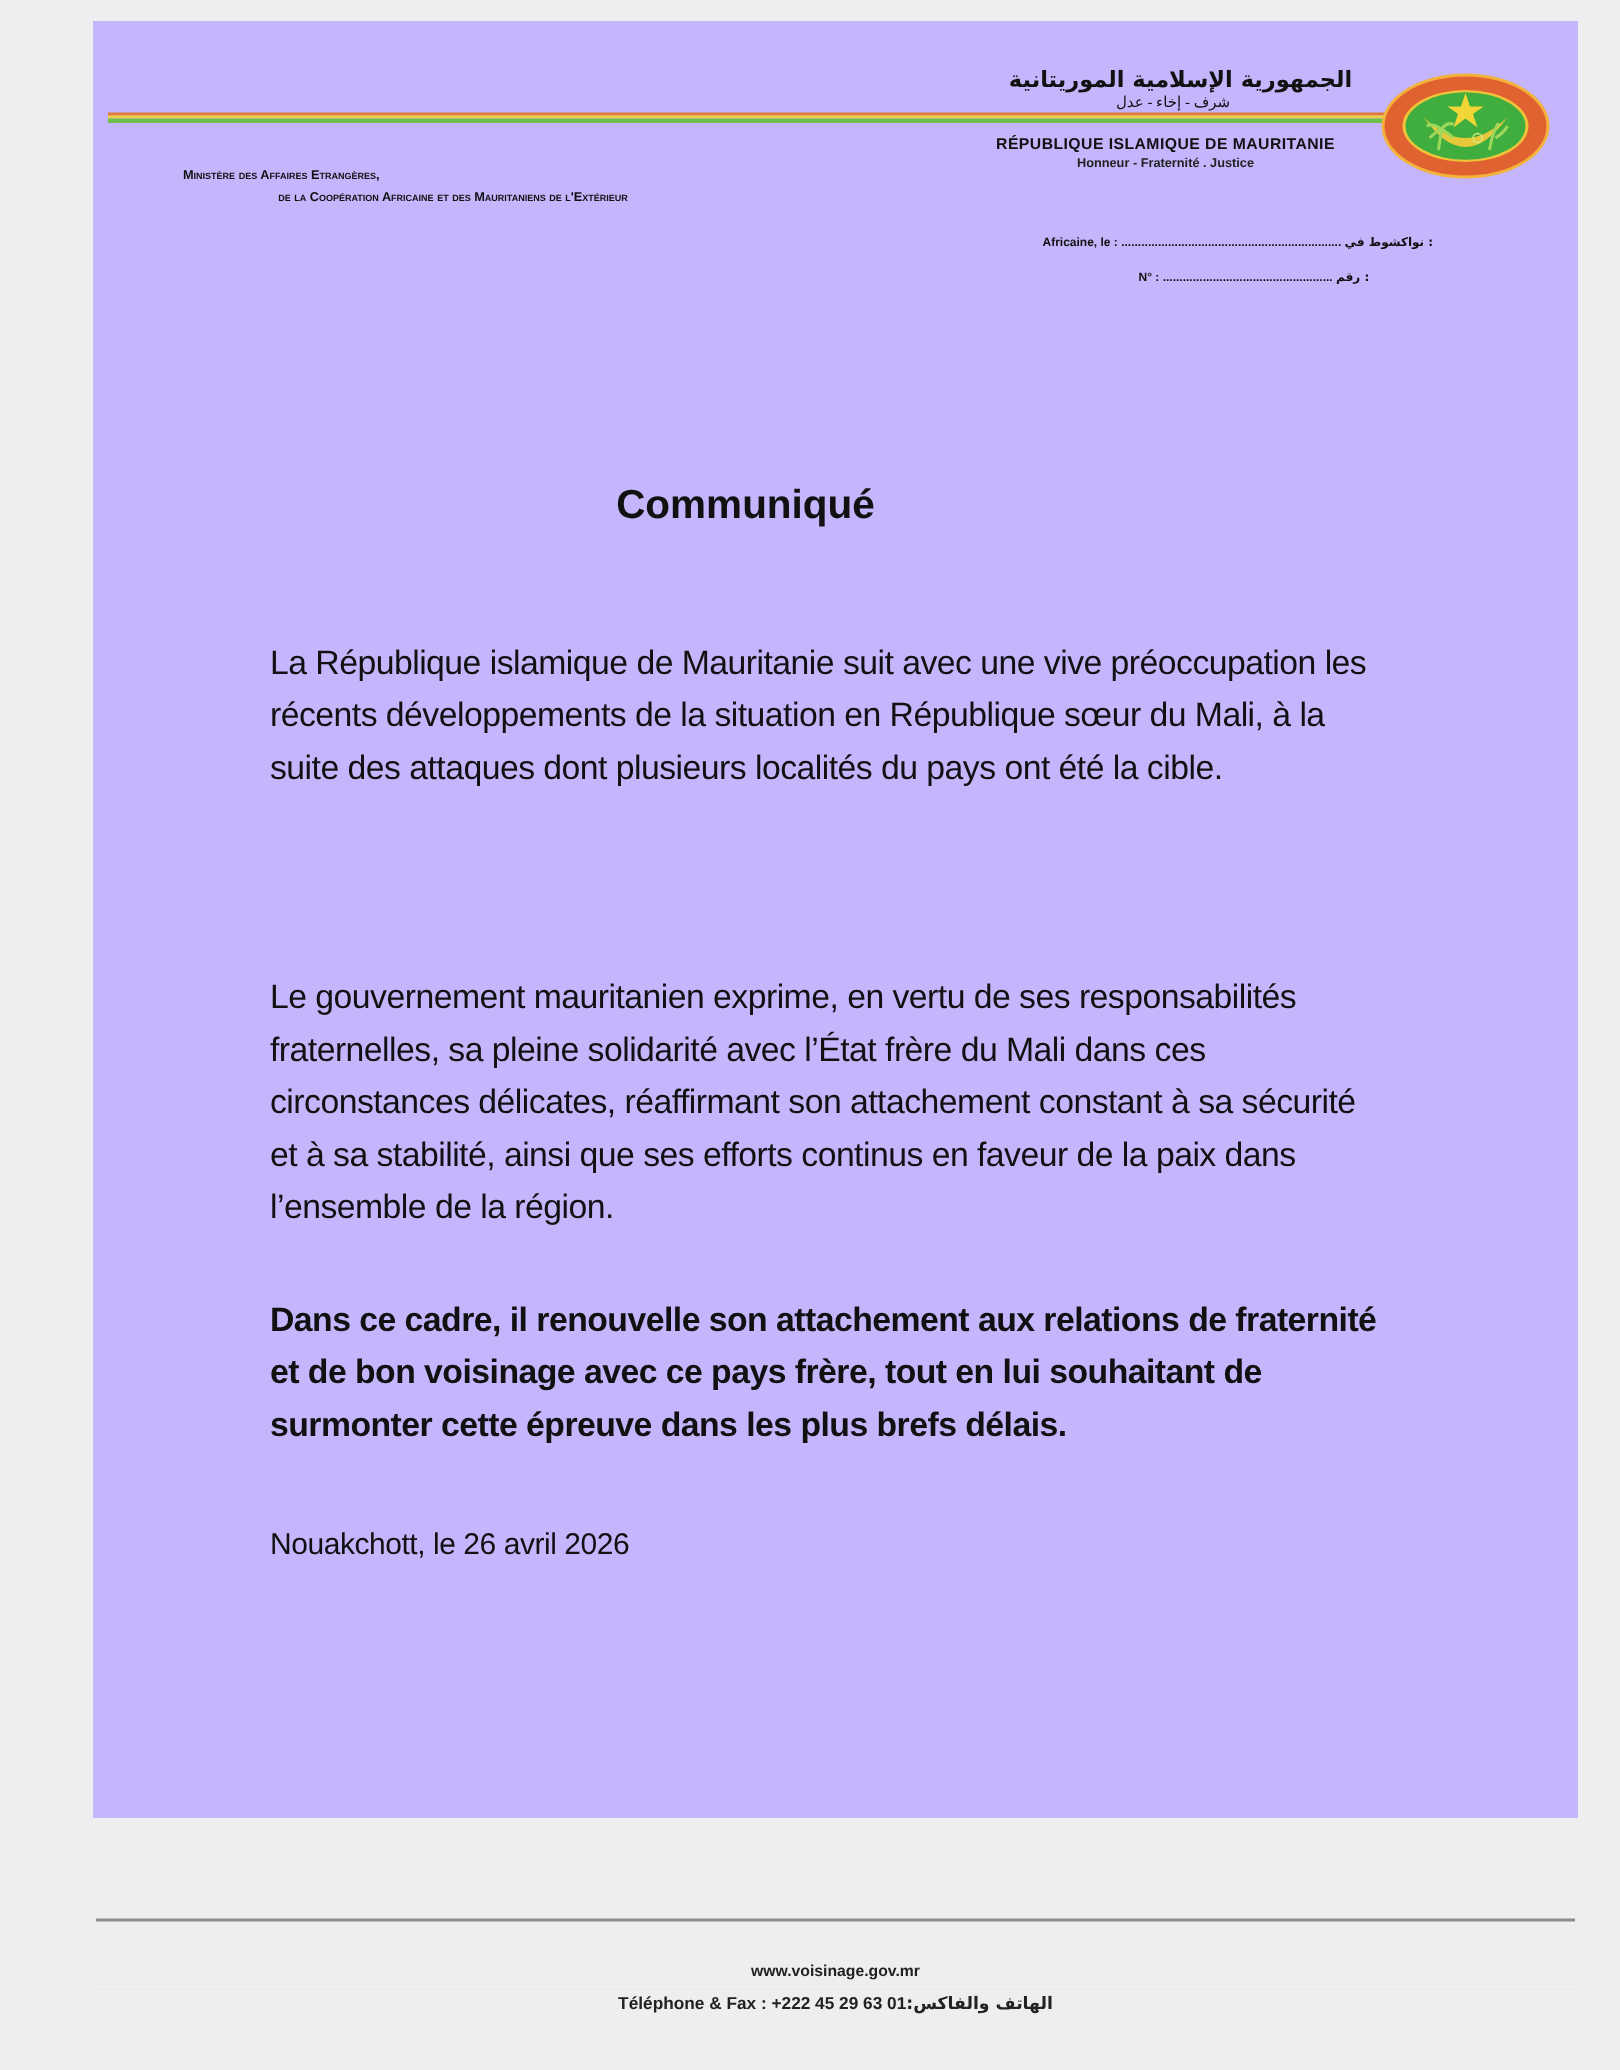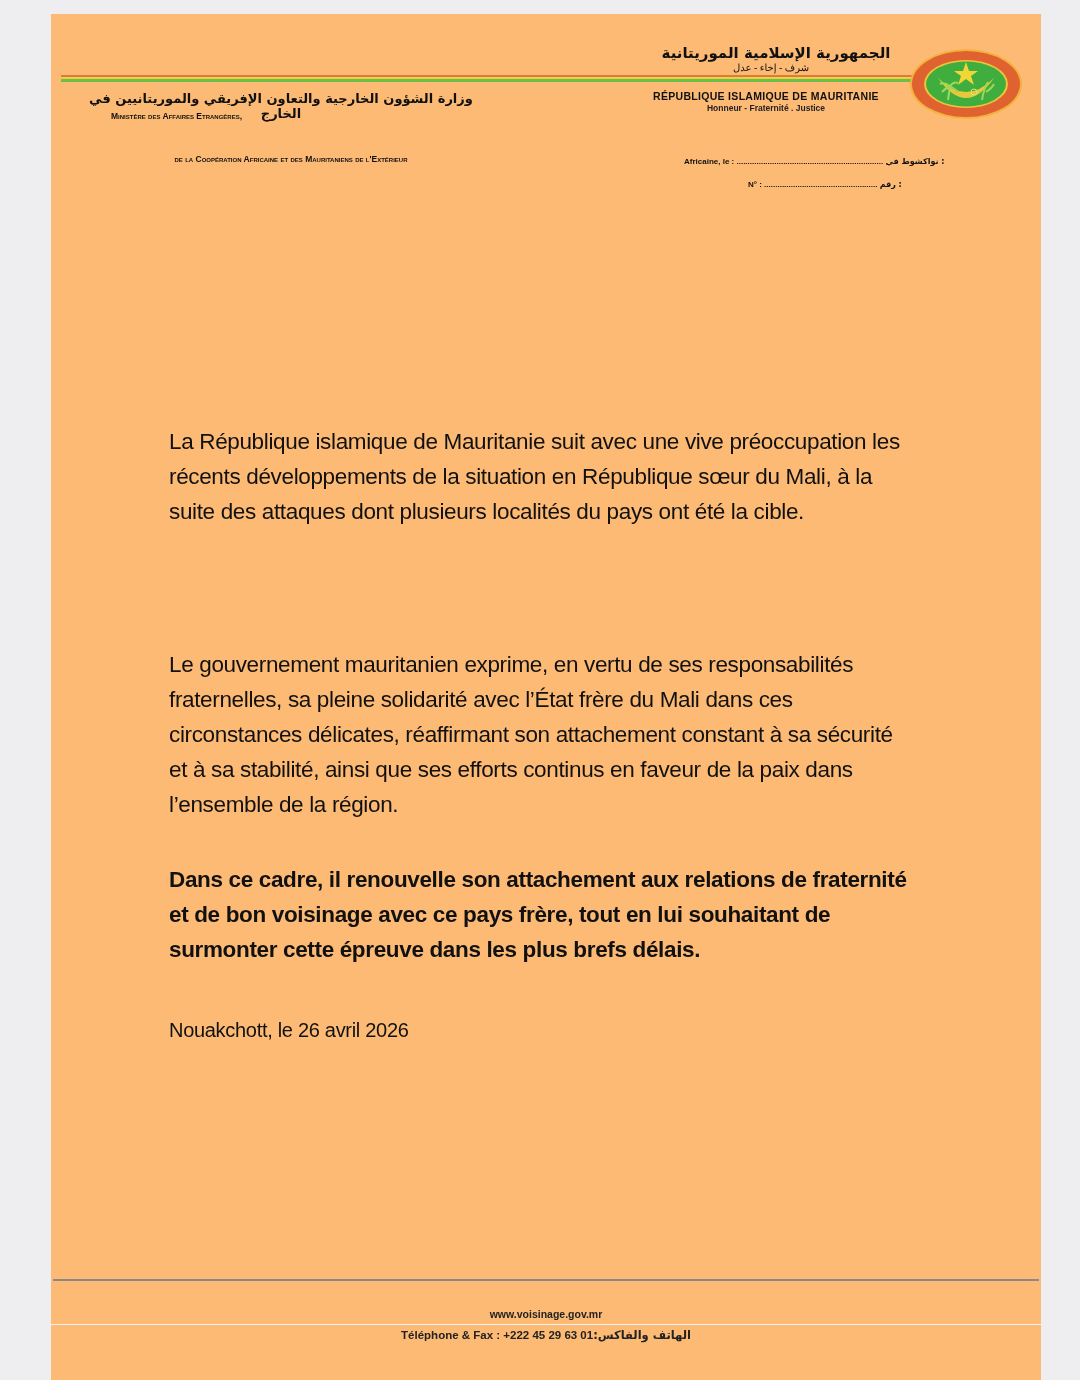--- a/index.html
+++ b/index.html
@@ -4,23 +4,23 @@
   <style>
     html, body { margin: 0; padding: 0; }
     body {
       width: 1080px; height: 1380px;
       background: #eeeef0;
       position: relative; overflow: hidden;
       font-family: "Liberation Sans", sans-serif;
       color: #111;
     }
     .page {
-      position: absolute; left: 51px; top: 14px;
-      width: 990px; height: 1366px;
-      background: #fdba74;
+      position: absolute; left: 62px; top: 14px;
+      width: 990px; height: 1198px;
+      background: #c4b5fd;
     }
     
     .stripe {
       position: absolute; left: 10px; top: 61px; width: 950px; height: 7px;
     }
     .stripe div { height: 2px; }
     .stripe .r { background: #e07a3a; }
     .stripe .y { background: #f0d040; }
     .stripe .g { background: #6bbf4a; height: 3px; }
 
@@ -53,21 +53,21 @@
       position: absolute; left: 30px; top: 77px; width: 400px;
       text-align: center; font-family: "DejaVu Sans", sans-serif;
       font-weight: bold; font-size: 13px; direction: rtl;
     }
     .min-fr1 {
       position: absolute; left: 60px; top: 97px; width: 340px;
       text-align: left; font-weight: bold; font-size: 8.5px; font-variant: small-caps;
     }
     .min-fr2 {
       position: absolute; left: 40px; top: 112px; width: 400px;
-      text-align: center; font-weight: bold; font-size: 8.5px; font-variant: small-caps; margin-top: 28px;
+      text-align: center; font-weight: bold; font-size: 8.5px; font-variant: small-caps;
     }
 
     
     .field-line {
       position: absolute; font-weight: bold; font-size: 8px; white-space: nowrap;
     }
     .field-line .ar { font-family: "DejaVu Sans", sans-serif; direction: rtl; }
     .f1 { left: 633px; top: 143px; }
     .f2 { left: 697px; top: 166px; }
 
@@ -133,33 +133,33 @@
       <ellipse cx="58" cy="36" rx="42" ry="24" fill="#f0c43a"></ellipse>
       <ellipse cx="58" cy="36" rx="40" ry="22.5" fill="#3fae3f"></ellipse>
       <path d="M30 30 Q58 70 86 30 Q58 58 30 30 Z" fill="#e7c83a"></path>
       <polygon points="58,14 61,23 70,23 63,28 66,37 58,31 50,37 53,28 46,23 55,23" fill="#f2d636"></polygon>
       <path d="M40 52 L42 38 M42 38 Q36 34 32 36 M42 38 Q46 33 50 35 M42 38 Q38 40 34 44 M42 38 Q47 41 50 44" stroke="#9ed85a" stroke-width="2" fill="none"></path>
       <path d="M74 52 Q76 40 80 34 M78 44 Q84 40 86 36" stroke="#9ed85a" stroke-width="2" fill="none"></path>
       <circle cx="66" cy="44" r="3" fill="none" stroke="#cfe87a" stroke-width="1"></circle>
     </svg>
   </div>
 
-  <div class="min-ar">وزارة الشؤون الخارجية والتعاون الإفريقي والموريتانيين في الخارج</div>
   <div class="min-fr1">Ministère des Affaires Etrangères,</div>
   <div class="min-fr2">de la Coopération Africaine et des Mauritaniens de l'Extérieur</div>
 
   <div class="field-line f1">
     <span>Africaine, le : </span><span>..................................................................</span>
     <span class="ar">نواكشوط في :</span>
   </div>
   <div class="field-line f2">
     <span>N° : </span><span>...................................................</span>
     <span class="ar">رقم :</span>
   </div>
 
+  <div class="title">Communiqué</div>
 
   <div class="para p1">La République islamique de Mauritanie suit avec une vive préoccupation les récents développements de la situation en République sœur du Mali, à la suite des attaques dont plusieurs localités du pays ont été la cible.</div>
   <div class="para p2">Le gouvernement mauritanien exprime, en vertu de ses responsabilités fraternelles, sa pleine solidarité avec l’État frère du Mali dans ces circonstances délicates, réaffirmant son attachement constant à sa sécurité et à sa stabilité, ainsi que ses efforts continus en faveur de la paix dans l’ensemble de la région.</div>
   <div class="para p3">Dans ce cadre, il renouvelle son attachement aux relations de fraternité et de bon voisinage avec ce pays frère, tout en lui souhaitant de surmonter cette épreuve dans les plus brefs délais.</div>
 
   <div class="signoff">Nouakchott, le 26 avril 2026</div>
 
   <div class="footer-line"></div>
   <div class="footer-contact">
     <span>Téléphone &amp; Fax : +222 45 29 63 01</span><span class="ar">:الهاتف والفاكس</span>

